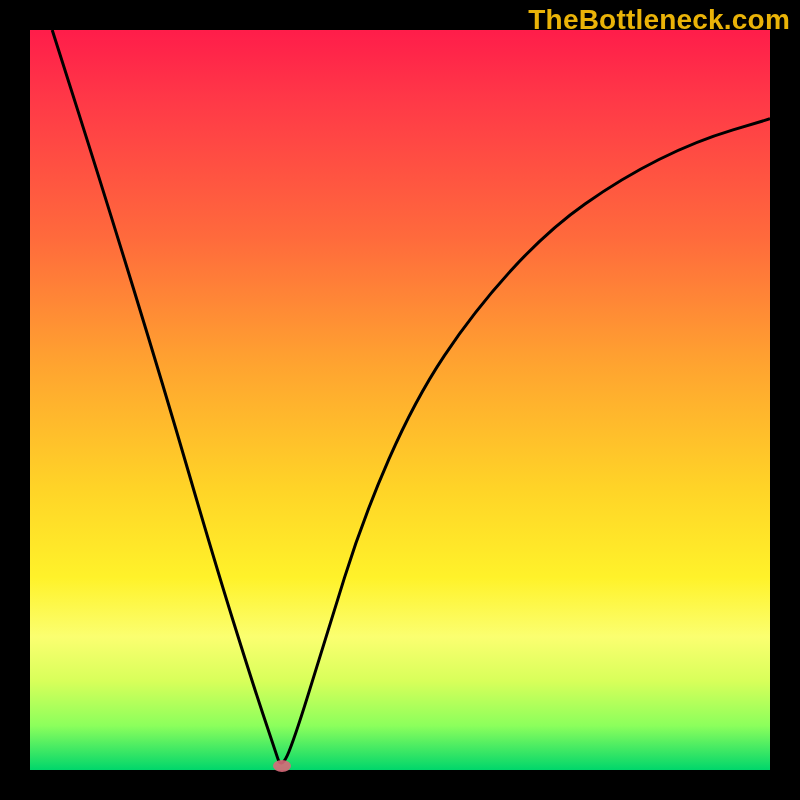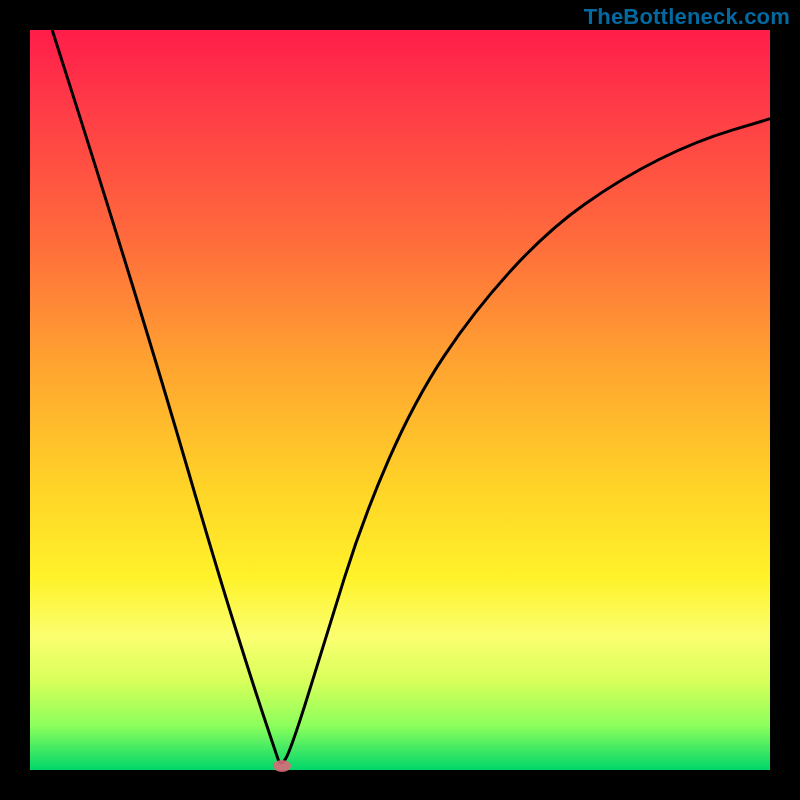--- a/index.html
+++ b/index.html
@@ -14,22 +14,22 @@
   .frame {
     position: relative;
     width: 800px;
     height: 800px;
     background: #000;
   }
   .watermark {
     position: absolute;
     top: 4px;
     right: 10px;
-    color: #0369a1;
-    font-size: 22px;
+    color: #eab308;
+    font-size: 28px;
     font-weight: 600;
     letter-spacing: 0.2px;
     z-index: 10;
   }
   .plot {
     position: absolute;
     left: 30px;
     top: 30px;
     width: 740px;
     height: 740px;

